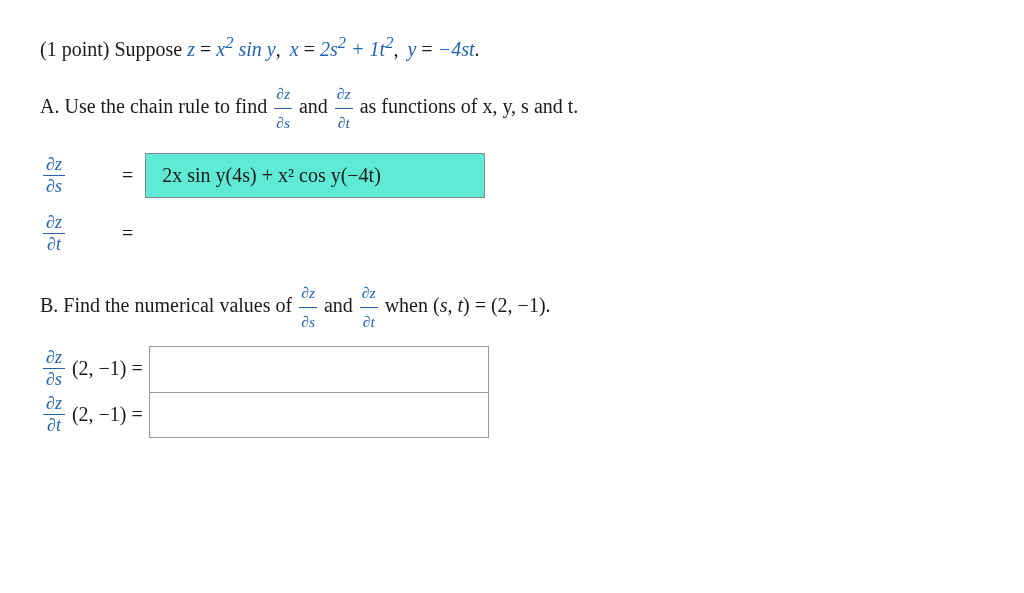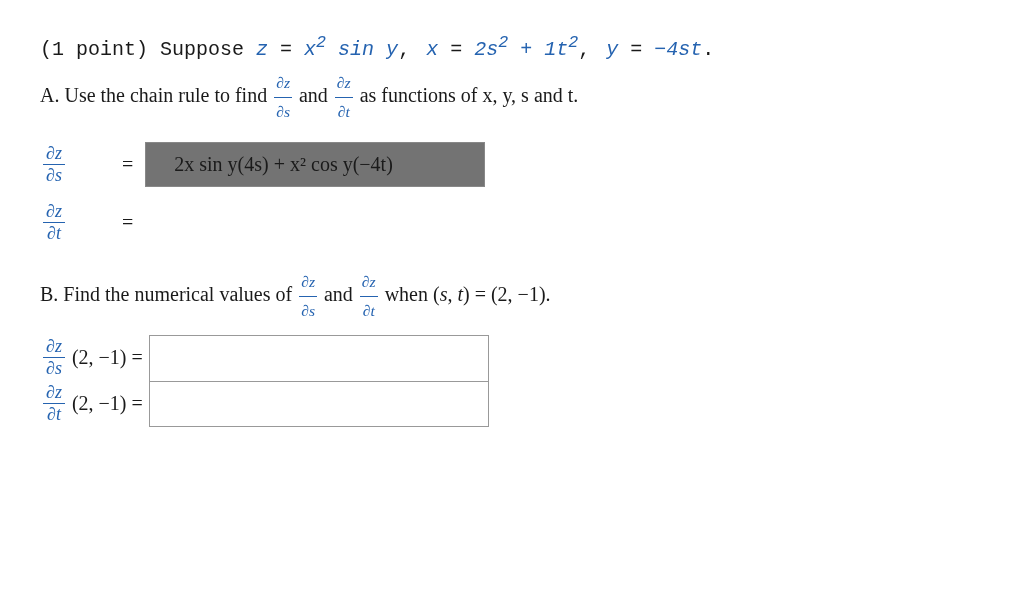--- a/index.html
+++ b/index.html
@@ -10,21 +10,20 @@
       font-size: 20px;
       color: #1a1a1a;
       padding: 30px 40px;
       width: 1024px;
       min-height: 593px;
     }
 
     .problem-line {
       margin-bottom: 2px;
       line-height: 1.5;
-      font-family: Liberation Mono, monospace;
     }
 
     .math-blue {
       color: #2563b0;
       font-style: italic;
     }
 
     .frac {
       display: inline-flex;
       flex-direction: column;
@@ -63,25 +62,25 @@
     .frac-large .den {
       padding: 0 3px;
       font-size: 0.9em;
       color: #2563b0;
       font-style: italic;
     }
 
     .answer-box {
       display: block;
       border: 1.5px solid #888;
-      padding: 10px 28px;
+      padding: 10px 16px;
       margin: 6px 0 6px 0;
       min-width: 340px;
       display: inline-block;
-      background: #737373;
+      background: #5eead4;
       vertical-align: middle;
       min-height: 44px;
     }
 
     .equation-row {
       display: flex;
       align-items: center;
       margin: 8px 0;
     }
 
@@ -92,21 +91,21 @@
     }
 
     .eq-eq {
       margin: 0 12px;
       font-size: 20px;
     }
 
     .part-label {
       font-weight: normal;
       margin-bottom: 10px;
-      margin-top: 4px;
+      margin-top: 16px;
       display: block;
       line-height: 1.8;
     }
 
     .input-box {
       border: 1.5px solid #999;
       display: inline-block;
       width: 340px;
       height: 40px;
       vertical-align: middle;

